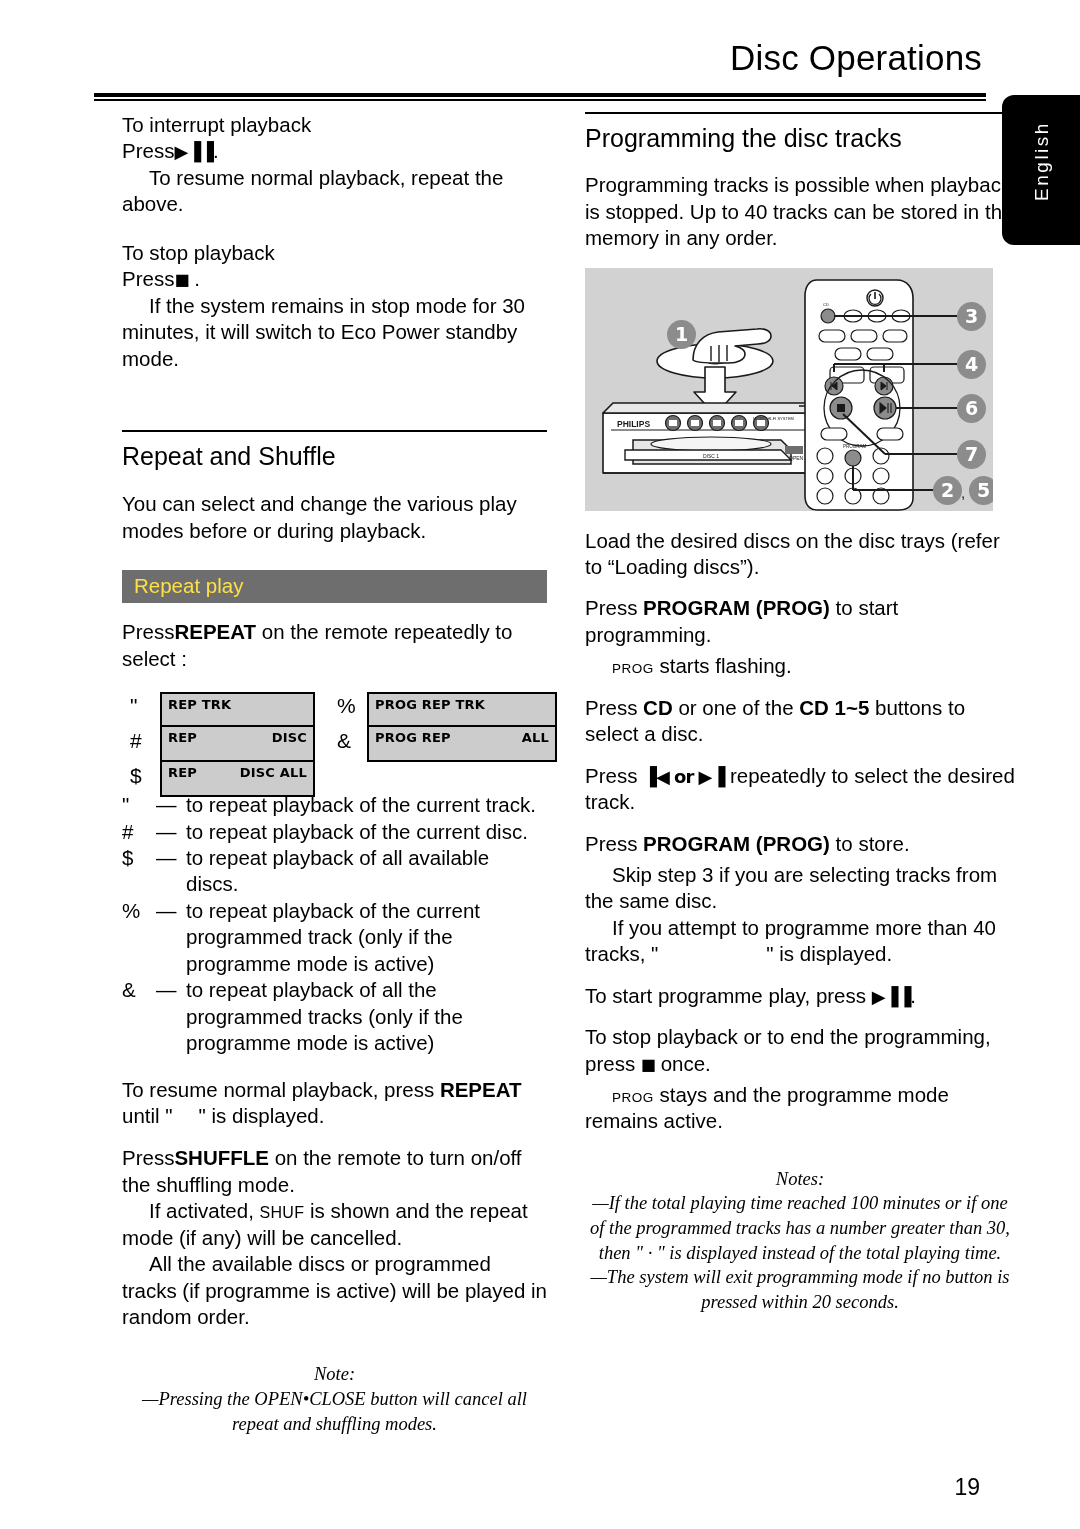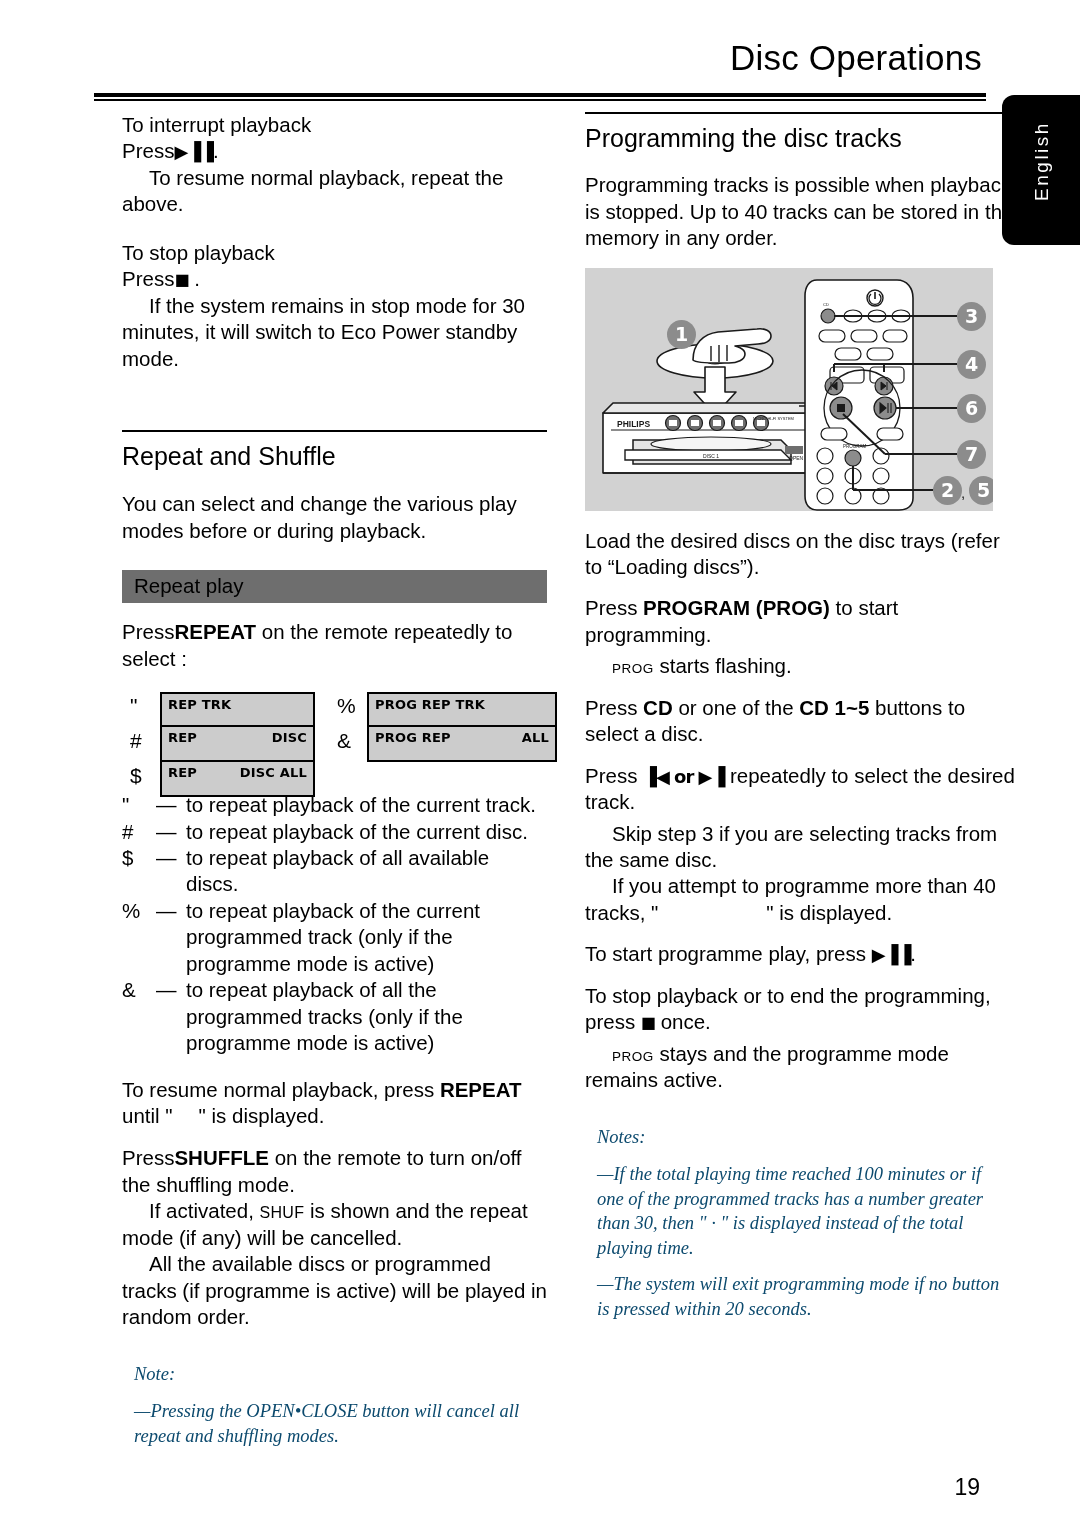--- a/index.html
+++ b/index.html
@@ -95,32 +95,33 @@
   .body.gap-s{ margin-top: 5px; }
   .indent { text-indent: 27px; }
   .bold { font-weight: 700; }
   .sub-head {
     font-size: 20.5px;
     line-height: 1.29;
     margin: 0;
   }
   .bar {
     background: #6e6e6e;
-    color: #000000;
+    color: #fde047;
     font-size: 20.5px;
     padding: 4px 0 5px 12px;
     line-height: 1.18;
   }
   .note-block {
     font-family: "Liberation Serif", serif;
     font-style: italic;
     font-size: 18.5px;
     line-height: 1.33;
-    color: #0c4a6e;
-    margin: 12px;
+    color: #000000;
+    margin: 0;
+    text-align: center;
   }
 
   
   .sym { font-family: "DejaVu Sans", sans-serif; font-size: 18px; letter-spacing: -1px; }
   .sym-sq { font-size: 16px; vertical-align: 1px; }
   .prog-small {
     font-size: 13.5px;
     letter-spacing: 0.5px;
     font-family: "Liberation Sans", sans-serif;
   }
@@ -460,20 +461,23 @@
   </p>
 
   <p class="body gap">
     <span>Press </span><span class="bold">CD</span><span> or one of the </span><span class="bold">CD 1~5</span><span> buttons to select a disc.</span>
   </p>
 
   <p class="body gap">
     <span>Press </span><span class="sym bold">▐◀  or  ▶▐</span><span> repeatedly to select the desired track.</span>
   </p>
 
+  <p class="body gap">
+    <span>Press </span><span class="bold">PROGRAM (PROG)</span><span> to store.</span>
+  </p>
 
   <p class="body indent gap-s">Skip step 3 if you are selecting tracks from the same disc.</p>
   <p class="body indent">
     <span>If you attempt to programme more than 40 tracks, "</span><span class="blank-disp" style="width:108px"></span><span>" is displayed.</span>
   </p>
 
   <p class="body gap">
     <span>To start programme play, press </span><span class="sym bold">▶▐▐</span><span>.</span>
   </p>
 

